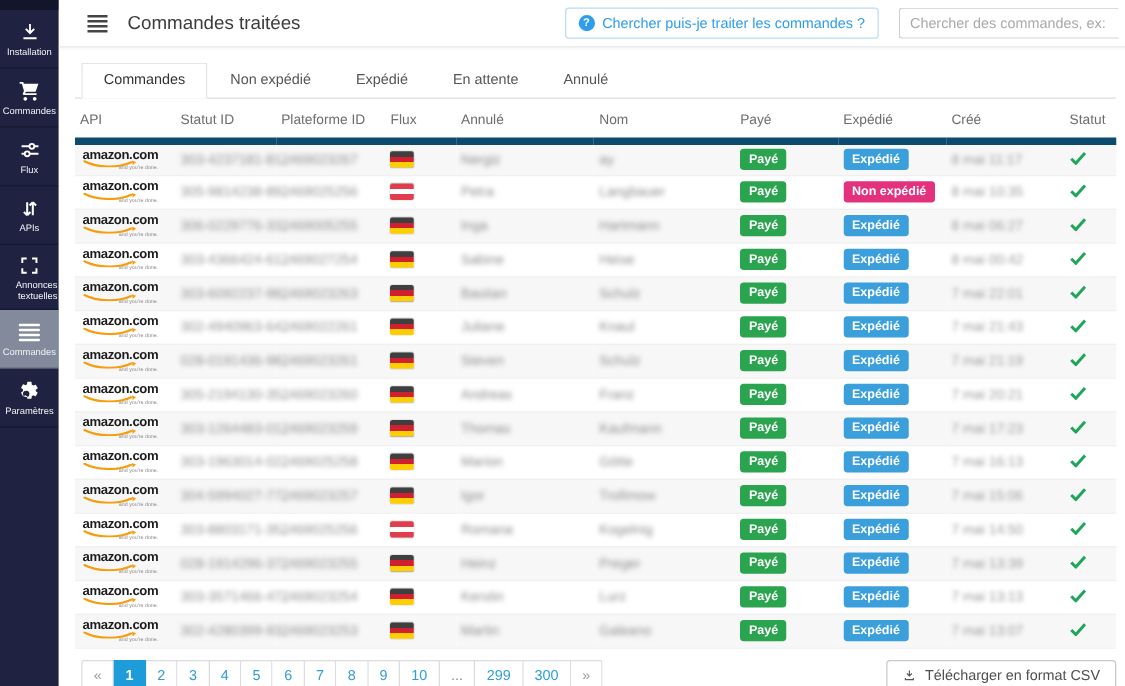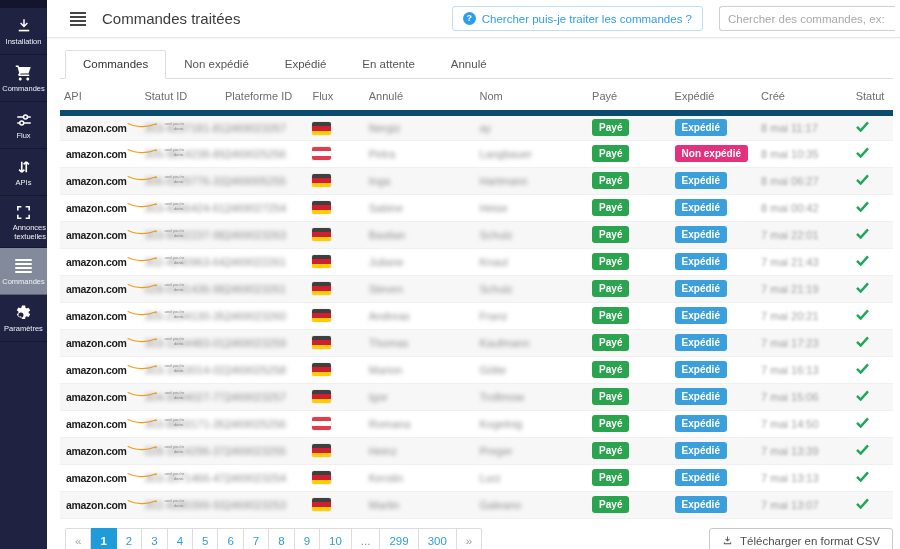--- a/index.html
+++ b/index.html
@@ -56,21 +56,21 @@
   .tab.active{background:#fff;border-color:#dedede #dedede #fff;border-radius:2px 2px 0 0;color:#333;}
 
   
   table{width:100%;border-collapse:collapse;table-layout:fixed;margin-top:0;}
   thead th{font-size:11px;font-weight:400;color:#6d6d6d;text-align:left;padding:11px 4px 8px;border-bottom:6px solid #0c4a6e;}
   tbody td{height:27px;padding:0 4px;border-bottom:1px solid #f0f0f0;vertical-align:middle;font-size:11px;}
   tbody tr:nth-child(odd){background:#f7f7f8;}
   .blur1{color:#8f8f8f;filter:blur(2.2px);white-space:nowrap;}
   .blur2{color:#9d9d9d;filter:blur(1.5px);white-space:nowrap;}
 
-  .amazon{display:inline-flex;flex-direction:row;line-height:1;padding-left:2px;}
+  .amazon{display:inline-flex;flex-direction:column;line-height:1;padding-left:2px;}
   .az-text{font-weight:700;font-size:10.5px;color:#1c1c1c;letter-spacing:-.3px;}
   .az-swoosh{margin-top:-1px;}
   .az-tag{font-size:5px;color:#8a8a8a;text-align:right;transform:scale(.85);transform-origin:right top;margin-top:-1px;}
 
   .flag{display:inline-block;width:19px;height:13px;border-radius:2px;box-shadow:0 0 1px rgba(0,0,0,.45);vertical-align:middle;}
   .flag-de{background:linear-gradient(180deg,#3f3f3f 0 33%,#d01f2e 33% 66%,#fdce00 66% 100%);}
   .flag-at{background:linear-gradient(180deg,#e23d4c 0 33%,#fff 33% 66%,#e23d4c 66% 100%);}
 
   .badge{display:inline-block;padding:3px 7px;border-radius:3px;color:#fff;font-size:10px;font-weight:700;line-height:1.1;white-space:nowrap;}
   .badge-paid{background:var(--paid-green);}

